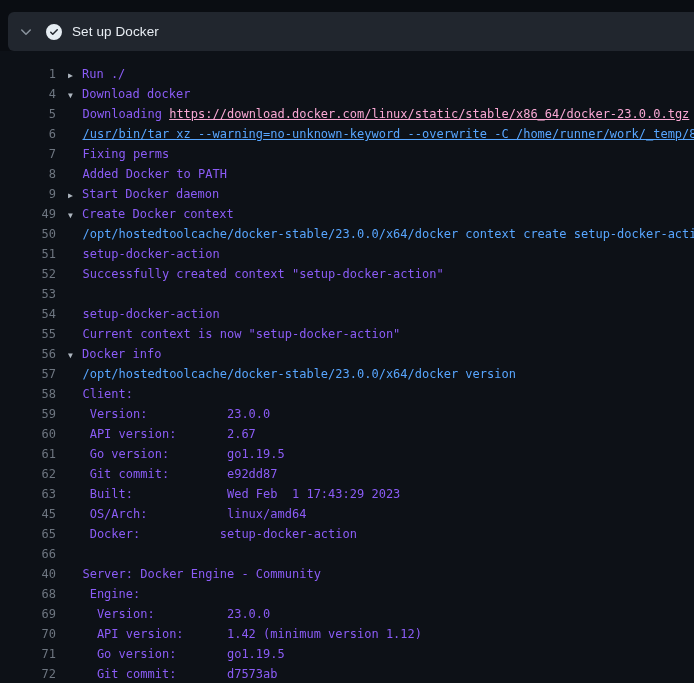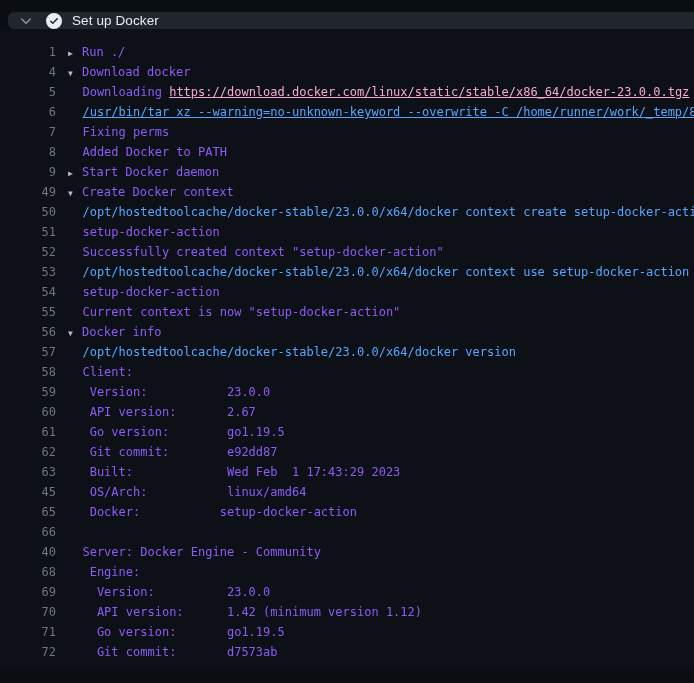--- a/index.html
+++ b/index.html
@@ -3,21 +3,21 @@
 <meta charset="utf-8">
 <style>
   * { margin:0; padding:0; box-sizing:border-box; }
   html,body { width:694px; height:683px; overflow:hidden; }
   body {
     background:#0a0d12;
     font-family:"Liberation Sans", sans-serif;
   }
   .step-header {
     display:flex; align-items:center;
-    height:17px; margin:12px 0 0 8px; padding:0 10px;
+    height:39px; margin:12px 0 0 8px; padding:0 10px;
     background:#21262e; border-radius:6px 0 0 6px;
     cursor:pointer;
   }
   .chev-wrap { width:16px; height:16px; display:flex; align-items:center; justify-content:center; margin-right:12px; }
   .status-wrap { width:16px; height:16px; display:flex; align-items:center; justify-content:center; margin-right:10px; }
   .step-title { color:#e9eef4; font-size:13.5px; letter-spacing:.1px; }
   .log-area {
     background:#0d1117;
     height:642px; overflow:hidden;
     padding:13px 0 12px 16px;
@@ -63,21 +63,21 @@
       <div class="log-line"><span class="ln">4</span><span class="content"><span class="marker">▼</span><span class="seg plain">Download docker</span></span></div>
       <div class="log-line"><span class="ln">5</span><span class="content"><span class="seg plain">  Downloading </span><span class="seg link">https://download.docker.com/linux/static/stable/x86_64/docker-23.0.0.tgz</span></span></div>
       <div class="log-line"><span class="ln">6</span><span class="content"><span class="seg plain">  </span><span class="seg cmd-link">/usr/bin/tar xz --warning=no-unknown-keyword --overwrite -C /home/runner/work/_temp/8c9</span></span></div>
       <div class="log-line"><span class="ln">7</span><span class="content"><span class="seg plain">  Fixing perms</span></span></div>
       <div class="log-line"><span class="ln">8</span><span class="content"><span class="seg plain">  Added Docker to PATH</span></span></div>
       <div class="log-line"><span class="ln">9</span><span class="content"><span class="marker">▶</span><span class="seg plain">Start Docker daemon</span></span></div>
       <div class="log-line"><span class="ln">49</span><span class="content"><span class="marker">▼</span><span class="seg plain">Create Docker context</span></span></div>
       <div class="log-line"><span class="ln">50</span><span class="content"><span class="seg plain">  </span><span class="seg cmd">/opt/hostedtoolcache/docker-stable/23.0.0/x64/docker context create setup-docker-action</span></span></div>
       <div class="log-line"><span class="ln">51</span><span class="content"><span class="seg plain">  setup-docker-action</span></span></div>
       <div class="log-line"><span class="ln">52</span><span class="content"><span class="seg plain">  Successfully created context "setup-docker-action"</span></span></div>
-      <div class="log-line"><span class="ln">53</span><span class="content"><span class="seg plain">  </span><span class="seg cmd">/opt/hostedtoolcache/docker-stable/23.0.0/x64/docker context use setup-docker-action</span></span></div>
+      <div class="log-line"><span class="ln">53</span><span class="content"><span class="seg plain">  </span></span></div>
       <div class="log-line"><span class="ln">54</span><span class="content"><span class="seg plain">  setup-docker-action</span></span></div>
       <div class="log-line"><span class="ln">55</span><span class="content"><span class="seg plain">  Current context is now "setup-docker-action"</span></span></div>
       <div class="log-line"><span class="ln">56</span><span class="content"><span class="marker">▼</span><span class="seg plain">Docker info</span></span></div>
       <div class="log-line"><span class="ln">57</span><span class="content"><span class="seg plain">  </span><span class="seg cmd">/opt/hostedtoolcache/docker-stable/23.0.0/x64/docker version</span></span></div>
       <div class="log-line"><span class="ln">58</span><span class="content"><span class="seg plain">  Client:</span></span></div>
       <div class="log-line"><span class="ln">59</span><span class="content"><span class="seg plain">   Version:           23.0.0</span></span></div>
       <div class="log-line"><span class="ln">60</span><span class="content"><span class="seg plain">   API version:       2.67</span></span></div>
       <div class="log-line"><span class="ln">61</span><span class="content"><span class="seg plain">   Go version:        go1.19.5</span></span></div>
       <div class="log-line"><span class="ln">62</span><span class="content"><span class="seg plain">   Git commit:        e92dd87</span></span></div>
       <div class="log-line"><span class="ln">63</span><span class="content"><span class="seg plain">   Built:             Wed Feb  1 17:43:29 2023</span></span></div>

